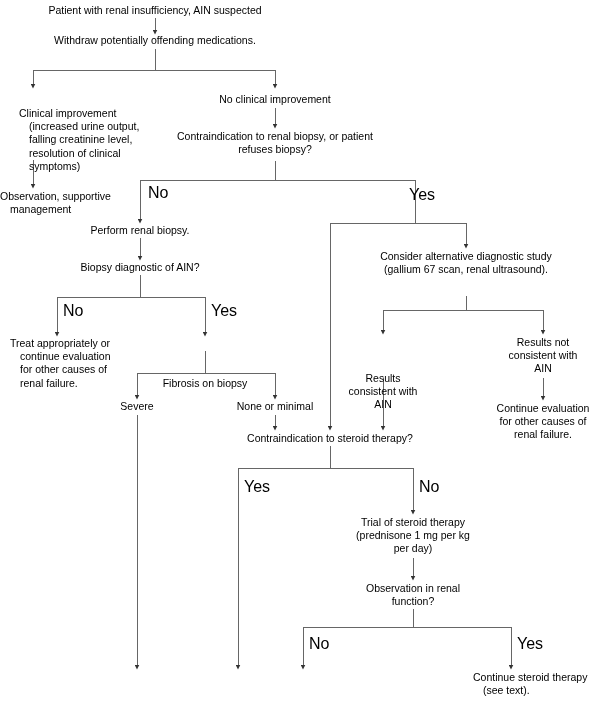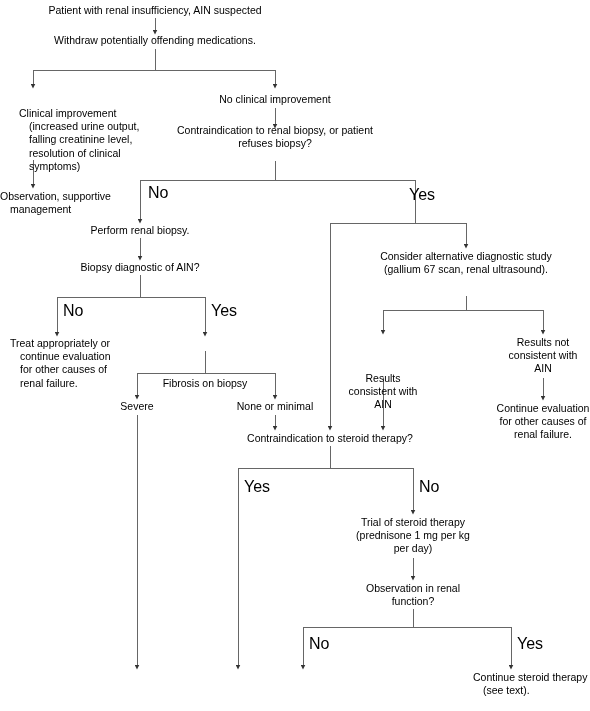--- a/index.html
+++ b/index.html
@@ -123,21 +123,21 @@
   <div class="node center" style="left:155px; top:4px; width:300px;">Patient with renal insufficiency, AIN suspected</div>
 
   <div class="node center" style="left:155px; top:34px; width:300px;">Withdraw potentially offending medications.</div>
 
   <div class="node hang" style="left:0px; top:107px; width:125px;margin-left:19px;">Clinical improvement (increased urine output, falling creatinine level, resolution of clinical symptoms)</div>
 
   <div class="node center" style="left:275px; top:93px; width:200px;">No clinical improvement</div>
 
   <div class="node hang" style="left:0px; top:190px; width:120px;">Observation, supportive management</div>
 
-  <div class="node center" style="left:275px; top:124px; width:215px;">Contraindication to renal biopsy, or patient refuses biopsy?</div>
+  <div class="node center" style="left:275px; top:130px; width:215px;">Contraindication to renal biopsy, or patient refuses biopsy?</div>
 
   <div class="node center" style="left:140px; top:224px; width:160px;">Perform renal biopsy.</div>
 
   <div class="node center" style="left:466px; top:250px; width:175px;">Consider alternative diagnostic study (gallium 67 scan, renal ultrasound).</div>
 
   <div class="node hang" style="left:10px; top:337px; width:105px;">Treat appropriately or continue evaluation for other causes of renal failure.</div>
 
   <div class="node center" style="left:140px; top:261px; width:175px;">Biopsy diagnostic of AIN?</div>
 
   <div class="node center" style="left:205px; top:337px; width:150px;margin-top:40px;">Fibrosis on biopsy</div>

